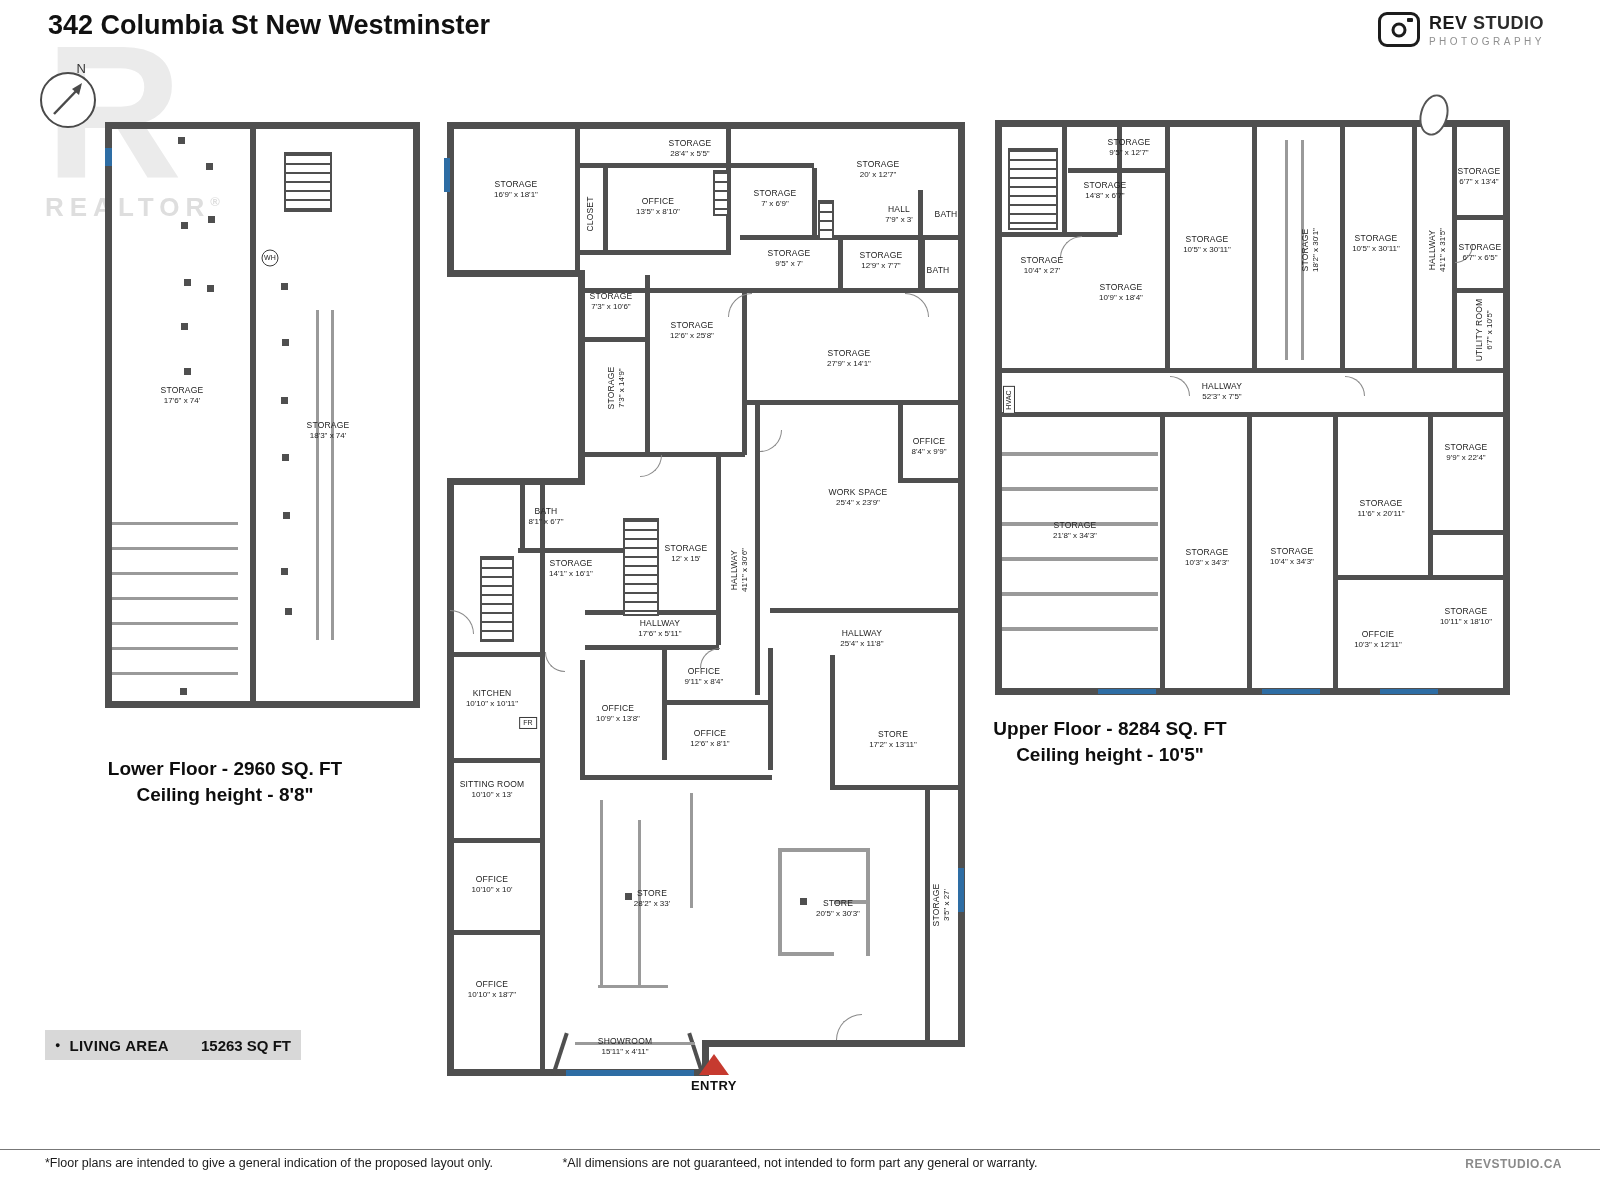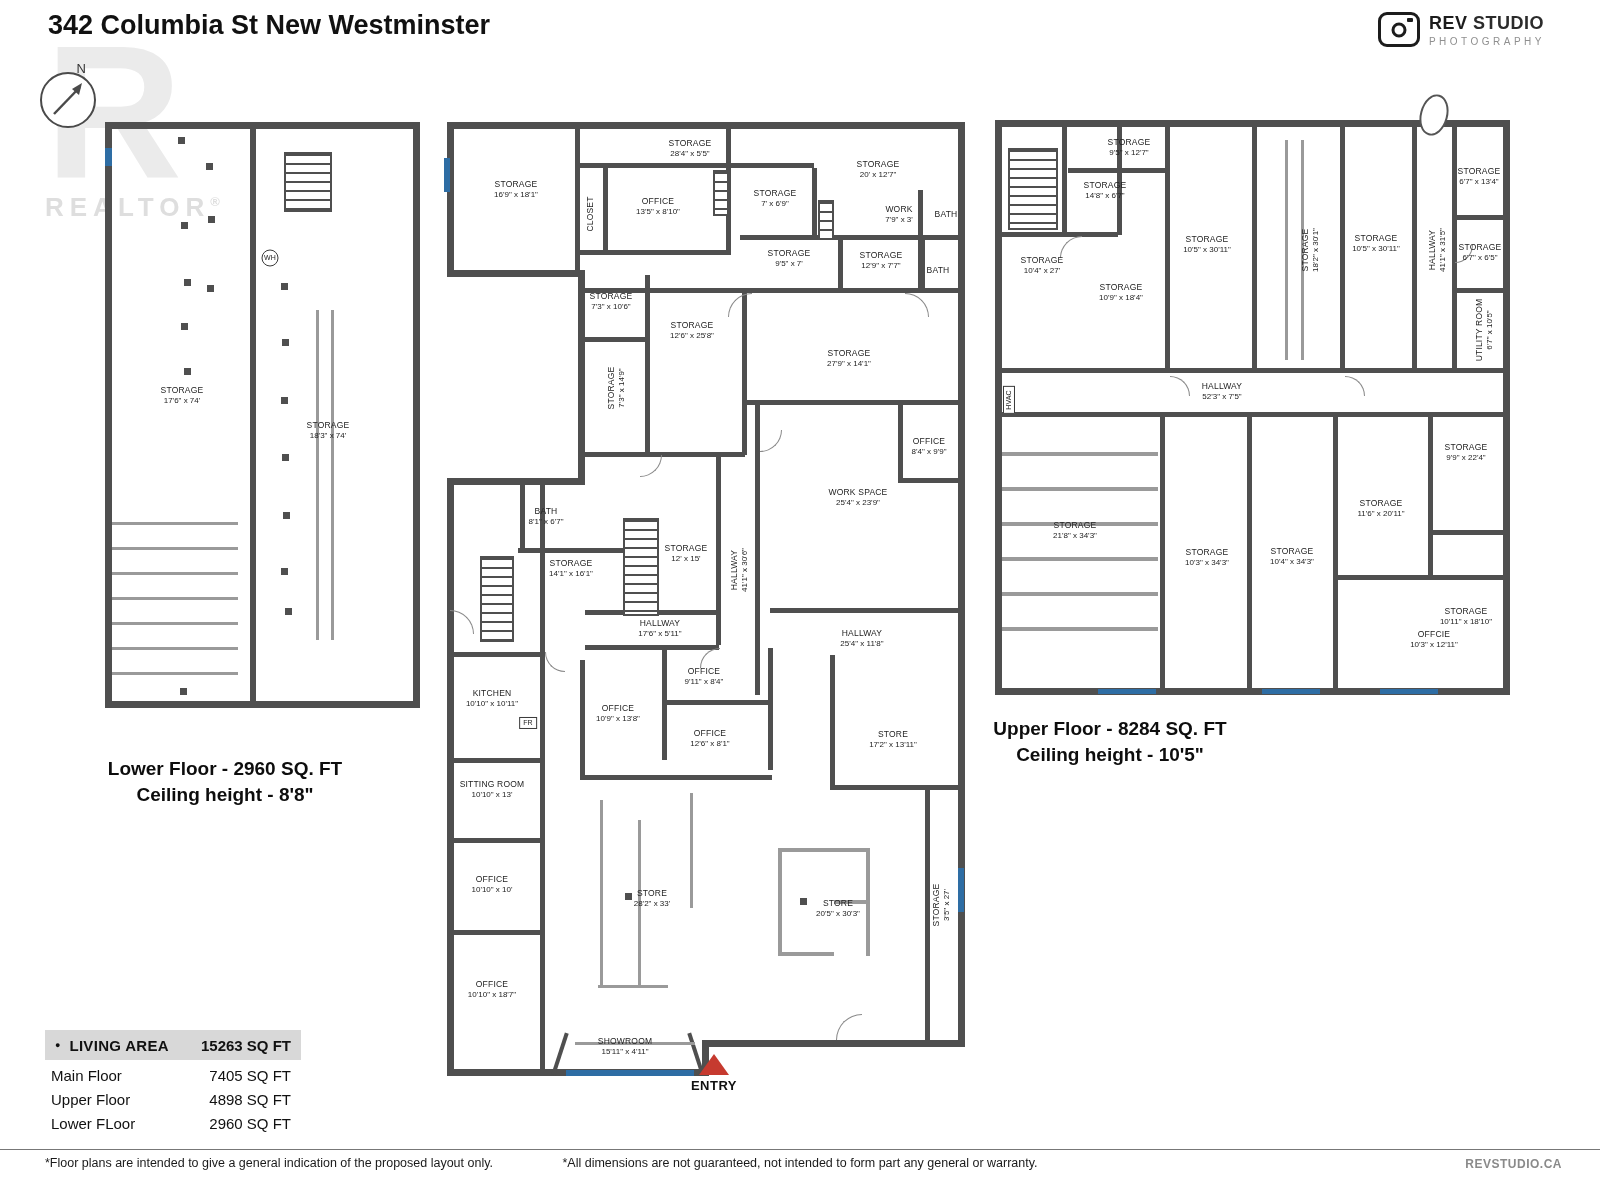--- a/index.html
+++ b/index.html
@@ -285,21 +285,21 @@
       </div>
       <div class="room-label" style="left: 775px; top: 198px; transform: translate(-50%, -50%) rotate(0deg);">
         <div class="room-name">STORAGE</div>
         <div class="room-dims">7' x 6'9"</div>
       </div>
       <div class="room-label" style="left: 878px; top: 169px; transform: translate(-50%, -50%) rotate(0deg);">
         <div class="room-name">STORAGE</div>
         <div class="room-dims">20' x 12'7"</div>
       </div>
       <div class="room-label" style="left: 899px; top: 214px; transform: translate(-50%, -50%) rotate(0deg);">
-        <div class="room-name">WORK</div>
+        <div class="room-name">HALL</div>
         <div class="room-dims">7'9" x 3'</div>
       </div>
       <div class="room-label" style="left: 946px; top: 215px; transform: translate(-50%, -50%) rotate(0deg);">
         <div class="room-name">BATH</div>
       </div>
       <div class="room-label" style="left: 938px; top: 271px; transform: translate(-50%, -50%) rotate(0deg);">
         <div class="room-name">BATH</div>
       </div>
       <div class="room-label" style="left: 789px; top: 258px; transform: translate(-50%, -50%) rotate(0deg);">
         <div class="room-name">STORAGE</div>
@@ -476,21 +476,21 @@
         <div class="room-dims">10'3" x 34'3"</div>
       </div>
       <div class="room-label" style="left: 1292px; top: 556px; transform: translate(-50%, -50%) rotate(0deg);">
         <div class="room-name">STORAGE</div>
         <div class="room-dims">10'4" x 34'3"</div>
       </div>
       <div class="room-label" style="left: 1466px; top: 616px; transform: translate(-50%, -50%) rotate(0deg);">
         <div class="room-name">STORAGE</div>
         <div class="room-dims">10'11" x 18'10"</div>
       </div>
-      <div class="room-label" style="left: 1434px; top: 639px; transform: translate(-50%, -50%) rotate(0deg);">
+      <div class="room-label" style="left: 1378px; top: 639px; transform: translate(-50%, -50%) rotate(0deg);">
         <div class="room-name">OFFCIE</div>
         <div class="room-dims">10'3" x 12'11"</div>
       </div>
     </div>
 
   <div class="caption caption-lower">
     <div>Lower Floor - 2960 SQ. FT</div>
     <div>Ceiling height - 8'8"</div>
   </div>
   <div class="caption caption-upper">
@@ -502,34 +502,20 @@
     <div class="entry-tri"></div>
     <div class="entry-label">ENTRY</div>
   </div>
 
   <div class="legend">
     <div class="legend-header">
       <span class="legend-bullet">●</span>
       <span class="legend-title">LIVING AREA</span>
       <span class="legend-total">15263 SQ FT</span>
     </div>
-    <div id="legend-rows">
-        <div class="legend-row">
-          <span>Main Floor</span>
-          <span>7405 SQ FT</span>
-        </div>
-        <div class="legend-row">
-          <span>Upper Floor</span>
-          <span>4898 SQ FT</span>
-        </div>
-        <div class="legend-row">
-          <span>Lower FLoor</span>
-          <span>2960 SQ FT</span>
-        </div>
-      </div>
   </div>
 
   <div class="footer-line"></div>
   <span class="f-left">*Floor plans are intended to give a general indication of the proposed layout only.</span>
   <span class="f-center">*All dimensions are not guaranteed, not intended to form part any general or warranty.</span>
   <span class="f-right">REVSTUDIO.CA</span>
 
 </div>
 
 </body></html>

